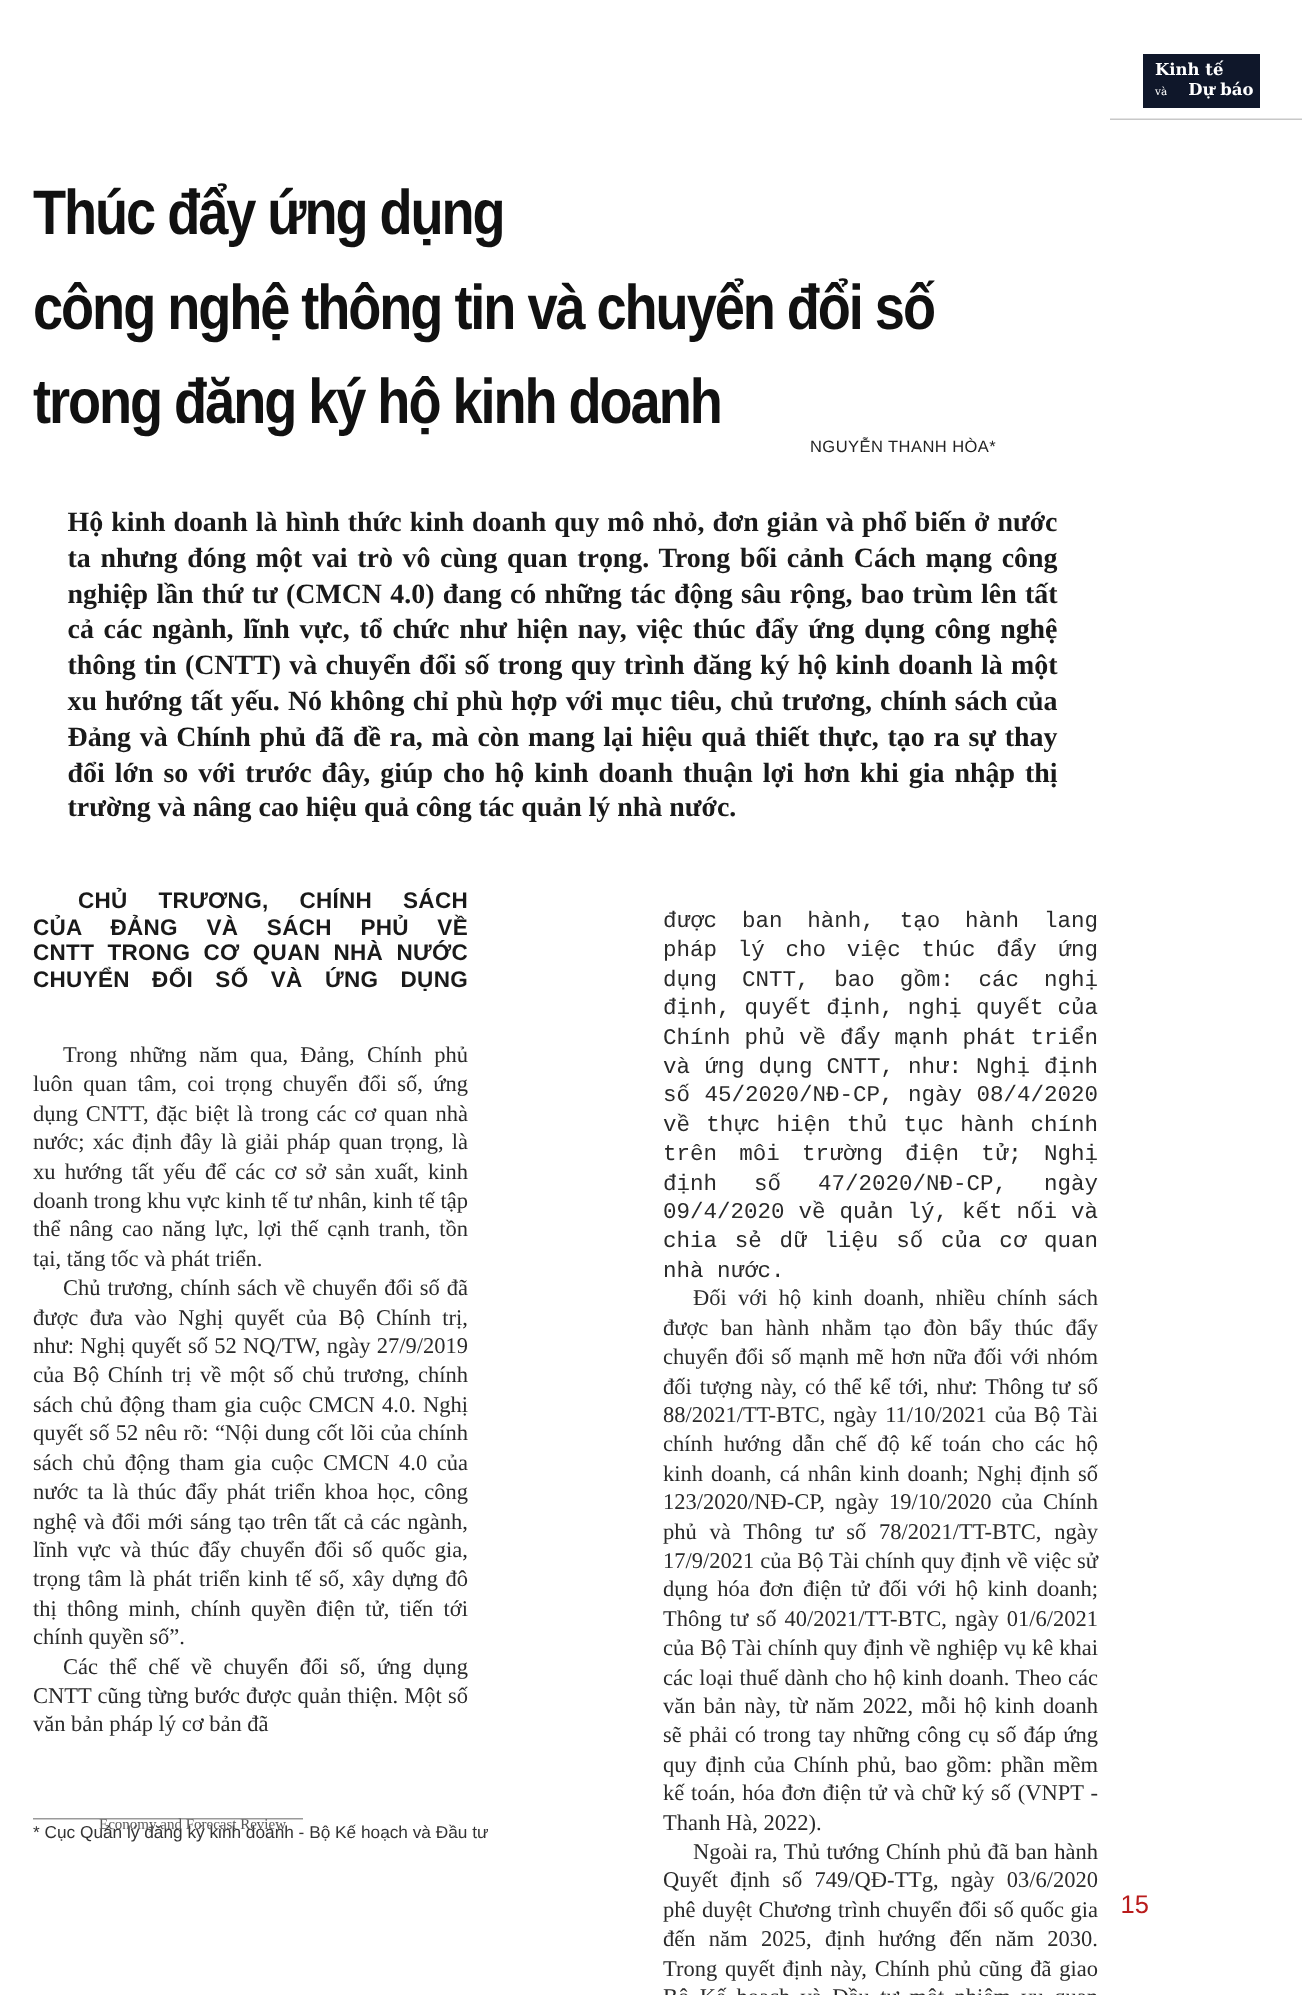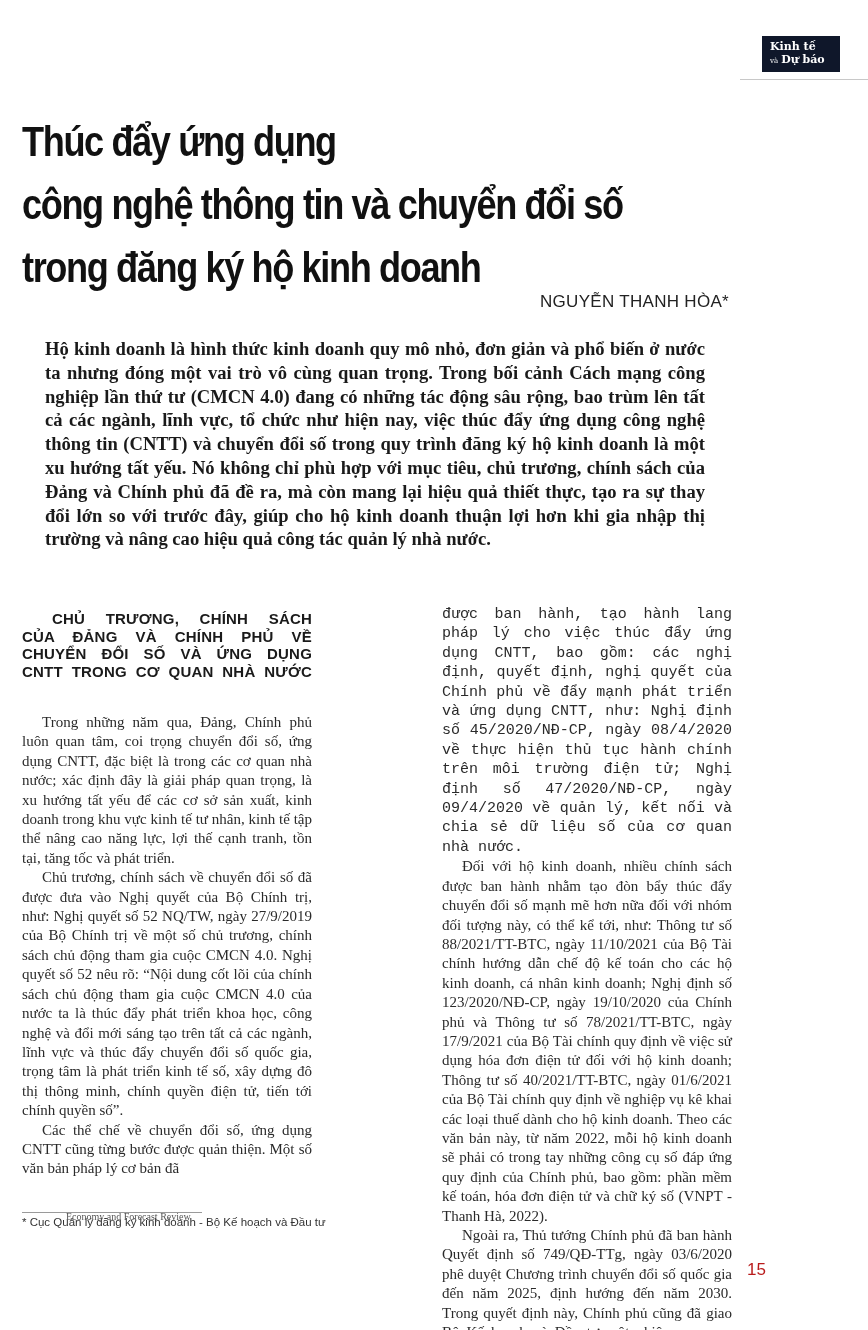--- a/index.html
+++ b/index.html
@@ -6,44 +6,44 @@
   body {
     width: 868px; height: 1330px; background: #ffffff; position: relative; overflow: hidden;
     color: #1a1a1a;
   }
   .badge {
     position: absolute; left: 762px; top: 36px; width: 78px; height: 36px;
     background: #0f172a; color: #fff; font-family: "DejaVu Serif", serif; font-weight: bold;
     font-size: 11px; line-height: 13px; box-sizing: border-box; padding: 4px 0 0 8px;
   }
   .badge .l2 { padding-left: 0; }
-  .badge .small { font-size: 7px; font-weight: normal; margin-right: 3px; }
+  .badge .small { font-size: 7px; font-weight: normal; margin-right: 14px; }
   .top-rule { position: absolute; left: 740px; top: 79px; width: 128px; height: 1px; background: #c8c8c8; }
 
   .title {
     position: absolute; left: 22px; top: 110px; width: 760px; margin: 0;
     font-family: "Liberation Sans", sans-serif; font-weight: bold; font-size: 42px;
     line-height: 63px; letter-spacing: -1.6px; transform: scaleX(0.86); transform-origin: left top;
     color: #111;
   }
   .title span { display: block; }
   .author {
     position: absolute; left: 540px; top: 292px; font-family: "Liberation Sans", sans-serif;
-    font-size: 17px; letter-spacing: 0.3px; color: #222;
+    font-size: 11px; letter-spacing: 0.3px; color: #222;
   }
 
   .abstract {
     position: absolute; left: 44px; top: 336px; width: 660px;
     font-family: "Liberation Serif", serif; font-weight: bold; font-size: 18.6px;
     line-height: 23.8px; text-align: justify; color: #1a1a1a; margin: 1px;
   }
 
   .col { position: absolute; width: 290px; font-family: "Liberation Serif", serif;
     font-size: 15px; line-height: 19.4px; color: #2a2a2a; text-align: justify; }
-  .col-left { left: 22px; top: 610px; }
+  .col-left { left: 22px; top: 592px; }
   .col-right { left: 442px; top: 605px; }
   .col p { margin: 0; text-indent: 20px; }
   .col p.noindent { text-indent: 0; font-family: Liberation Mono, monospace; }
 
   .section-heading {
     font-family: "Liberation Sans", sans-serif; font-weight: bold; font-size: 15px;
     line-height: 17.5px; letter-spacing: 0.2px; text-align: justify; text-align-last: justify;
     margin: 0 0 33px 0; padding-left: 0; color: #1a1a1a;
   }
   .section-heading span { display: block; text-align: justify; text-align-last: justify; }
@@ -72,23 +72,23 @@
   <span>trong đăng ký hộ kinh doanh</span>
 </h1>
 
 <div class="author">NGUYỄN THANH HÒA*</div>
 
 <p class="abstract">Hộ kinh doanh là hình thức kinh doanh quy mô nhỏ, đơn giản và phổ biến ở nước ta nhưng đóng một vai trò vô cùng quan trọng. Trong bối cảnh Cách mạng công nghiệp lần thứ tư (CMCN 4.0) đang có những tác động sâu rộng, bao trùm lên tất cả các ngành, lĩnh vực, tổ chức như hiện nay, việc thúc đẩy ứng dụng công nghệ thông tin (CNTT) và chuyển đổi số trong quy trình đăng ký hộ kinh doanh là một xu hướng tất yếu. Nó không chỉ phù hợp với mục tiêu, chủ trương, chính sách của Đảng và Chính phủ đã đề ra, mà còn mang lại hiệu quả thiết thực, tạo ra sự thay đổi lớn so với trước đây, giúp cho hộ kinh doanh thuận lợi hơn khi gia nhập thị trường và nâng cao hiệu quả công tác quản lý nhà nước.</p>
 
 <div class="col col-left">
   <h2 class="section-heading">
     <span class="first">CHỦ TRƯƠNG, CHÍNH SÁCH</span>
-    <span>CỦA ĐẢNG VÀ CHÍNH PHỦ VỀ</span>
+    <span>CỦA ĐẢNG VÀ SÁCH PHỦ VỀ</span>
+    <span>CNTT TRONG CƠ QUAN NHÀ NƯỚC</span>
     <span>CHUYỂN ĐỔI SỐ VÀ ỨNG DỤNG</span>
-    <span>CNTT TRONG CƠ QUAN NHÀ NƯỚC</span>
   </h2>
   <p>Trong những năm qua, Đảng, Chính phủ luôn quan tâm, coi trọng chuyển đổi số, ứng dụng CNTT, đặc biệt là trong các cơ quan nhà nước; xác định đây là giải pháp quan trọng, là xu hướng tất yếu để các cơ sở sản xuất, kinh doanh trong khu vực kinh tế tư nhân, kinh tế tập thể nâng cao năng lực, lợi thế cạnh tranh, tồn tại, tăng tốc và phát triển.</p>
   <p>Chủ trương, chính sách về chuyển đổi số đã được đưa vào Nghị quyết của Bộ Chính trị, như: Nghị quyết số 52 NQ/TW, ngày 27/9/2019 của Bộ Chính trị về một số chủ trương, chính sách chủ động tham gia cuộc CMCN 4.0. Nghị quyết số 52 nêu rõ: “Nội dung cốt lõi của chính sách chủ động tham gia cuộc CMCN 4.0 của nước ta là thúc đẩy phát triển khoa học, công nghệ và đổi mới sáng tạo trên tất cả các ngành, lĩnh vực và thúc đẩy chuyển đổi số quốc gia, trọng tâm là phát triển kinh tế số, xây dựng đô thị thông minh, chính quyền điện tử, tiến tới chính quyền số”.</p>
   <p>Các thể chế về chuyển đổi số, ứng dụng CNTT cũng từng bước được quản thiện. Một số văn bản pháp lý cơ bản đã</p>
 </div>
 
 <div class="col col-right">
   <p class="noindent">được ban hành, tạo hành lang pháp lý cho việc thúc đẩy ứng dụng CNTT, bao gồm: các nghị định, quyết định, nghị quyết của Chính phủ về đẩy mạnh phát triển và ứng dụng CNTT, như: Nghị định số 45/2020/NĐ-CP, ngày 08/4/2020 về thực hiện thủ tục hành chính trên môi trường điện tử; Nghị định số 47/2020/NĐ-CP, ngày 09/4/2020 về quản lý, kết nối và chia sẻ dữ liệu số của cơ quan nhà nước.</p>
   <p>Đối với hộ kinh doanh, nhiều chính sách được ban hành nhằm tạo đòn bẩy thúc đẩy chuyển đổi số mạnh mẽ hơn nữa đối với nhóm đối tượng này, có thể kể tới, như: Thông tư số 88/2021/TT-BTC, ngày 11/10/2021 của Bộ Tài chính hướng dẫn chế độ kế toán cho các hộ kinh doanh, cá nhân kinh doanh; Nghị định số 123/2020/NĐ-CP, ngày 19/10/2020 của Chính phủ và Thông tư số 78/2021/TT-BTC, ngày 17/9/2021 của Bộ Tài chính quy định về việc sử dụng hóa đơn điện tử đối với hộ kinh doanh; Thông tư số 40/2021/TT-BTC, ngày 01/6/2021 của Bộ Tài chính quy định về nghiệp vụ kê khai các loại thuế dành cho hộ kinh doanh. Theo các văn bản này, từ năm 2022, mỗi hộ kinh doanh sẽ phải có trong tay những công cụ số đáp ứng quy định của Chính phủ, bao gồm: phần mềm kế toán, hóa đơn điện tử và chữ ký số (VNPT - Thanh Hà, 2022).</p>
   <p>Ngoài ra, Thủ tướng Chính phủ đã ban hành Quyết định số 749/QĐ-TTg, ngày 03/6/2020 phê duyệt Chương trình chuyển đổi số quốc gia đến năm 2025, định hướng đến năm 2030. Trong quyết định này, Chính phủ cũng đã giao Bộ Kế hoạch và Đầu tư một nhiệm vụ quan trọng. Đó là chủ trì xây dựng và triển</p>

